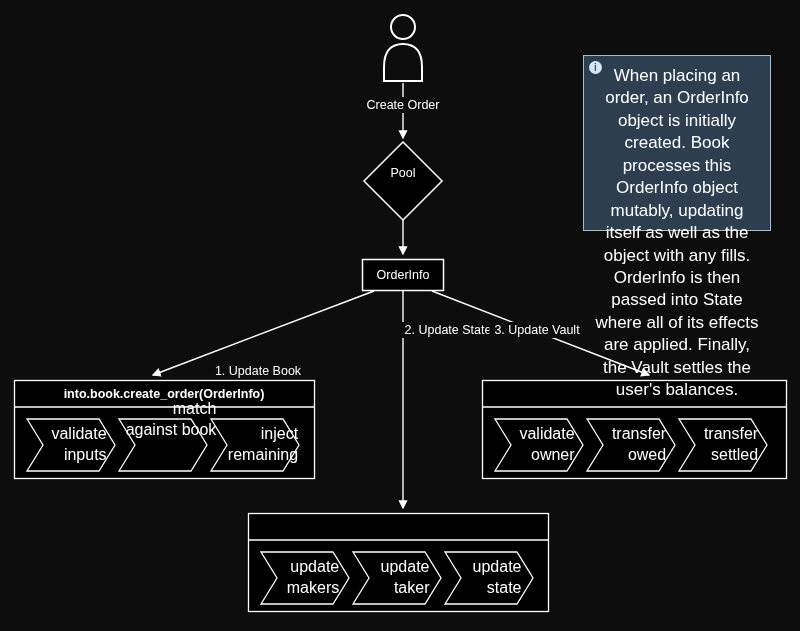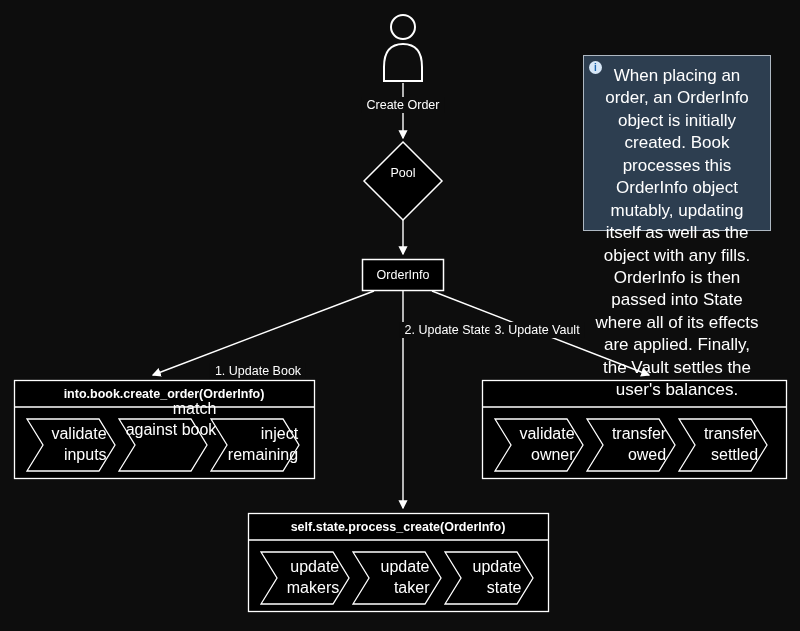--- a/index.html
+++ b/index.html
@@ -141,21 +141,20 @@
     <div class="label chev-label" style="left:263px; top:445px;">inject
 remaining</div>
 
     <div class="label chev-label" style="left:547px; top:445px;">validate
 owner</div>
     <div class="label chev-label" style="left:639px; top:445px;">transfer
 owed</div>
     <div class="label chev-label" style="left:731px; top:445px;">transfer
 settled</div>
 
-    <div class="label box-title" style="left:398px; top:527px;">self.state.process_create(OrderInfo)</div>
     <div class="label chev-label" style="left:313px; top:578px;">update
 makers</div>
     <div class="label chev-label" style="left:405px; top:578px;">update
 taker</div>
     <div class="label chev-label" style="left:497px; top:578px;">update
 state</div>
 
     <div class="note">
       <div class="info-icon">i</div>
       <div class="note-text">When placing an order, an OrderInfo object is initially created. Book processes this OrderInfo object mutably, updating itself as well as the object with any fills. OrderInfo is then passed into State where all of its effects are applied. Finally, the Vault settles the user's balances.</div>

